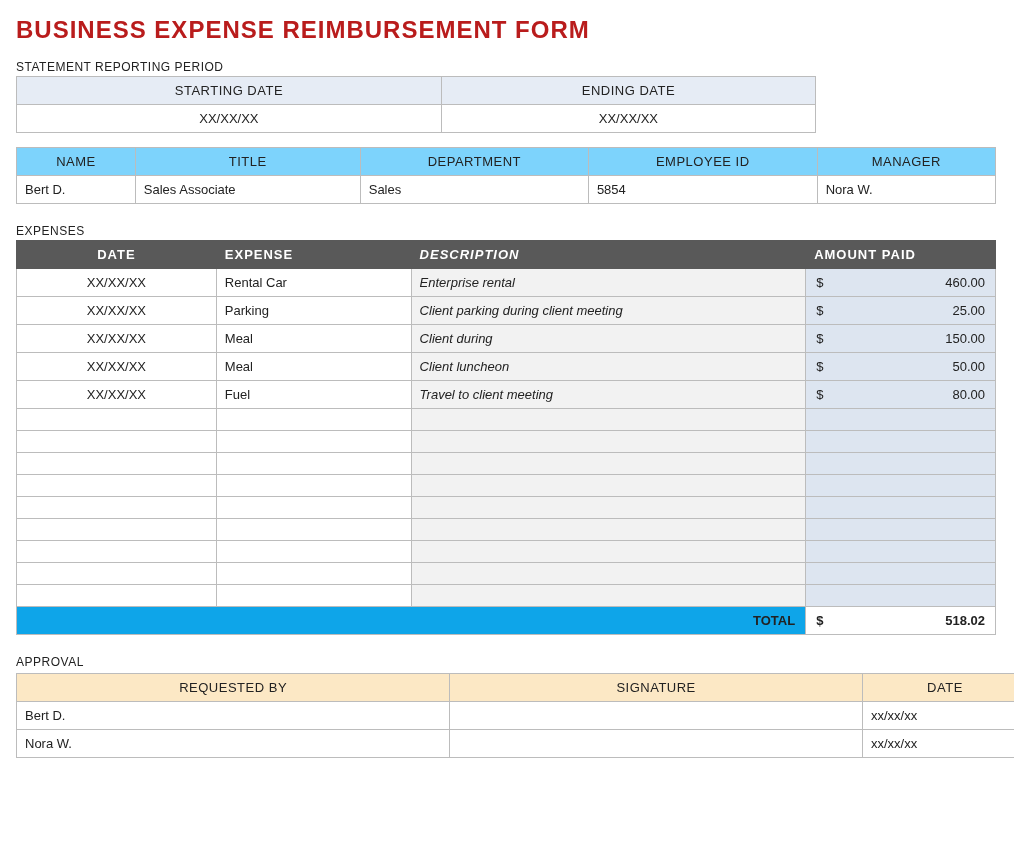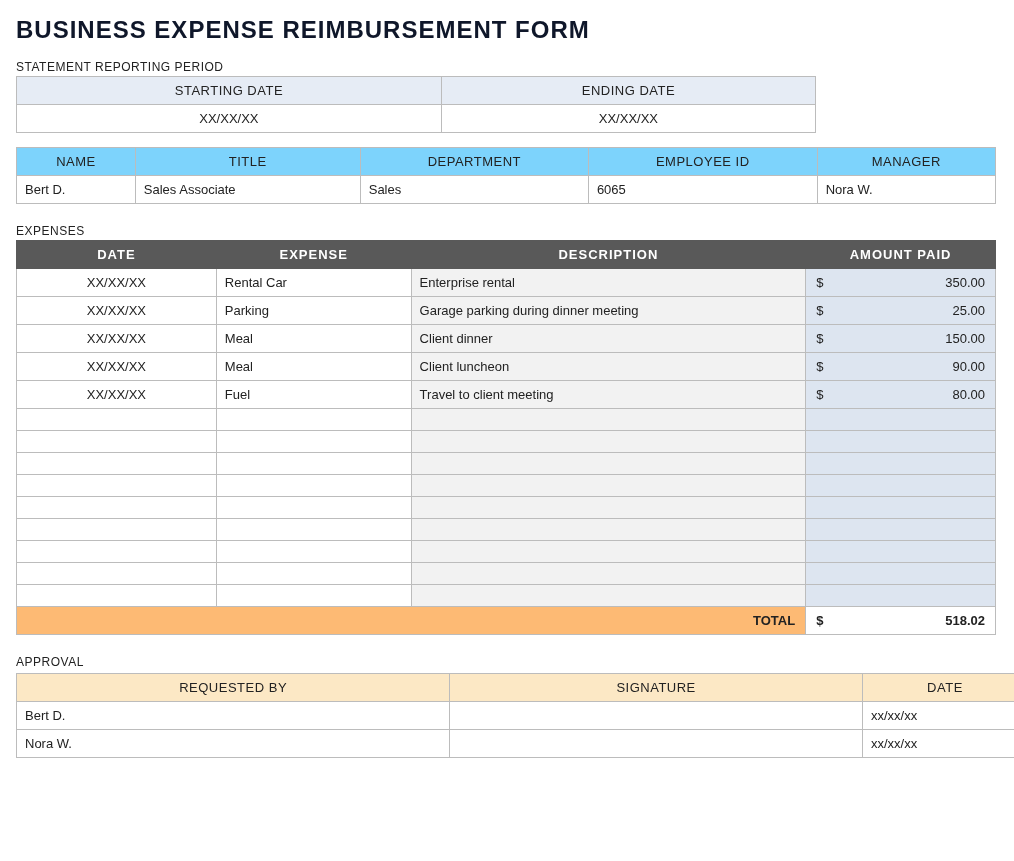--- a/index.html
+++ b/index.html
@@ -9,21 +9,21 @@
     font-family: "Century Gothic", "Segoe UI", Arial, sans-serif;
     font-size: 13px;
     color: #222;
     background: #fff;
     width: 1014px;
   }
   .form-title {
     font-size: 24px;
     font-weight: bold;
     letter-spacing: 1px;
-    color: #0f172a;
+    color: #b91c1c;
     margin: 0 0 16px 0;
   }
   .section-heading {
     font-size: 12px;
     letter-spacing: 0.5px;
     margin: 0 0 2px 0;
     font-weight: normal;
   }
   table { border-collapse: collapse; padding-left: 36px; }
   th, td {
@@ -51,35 +51,35 @@
     text-align: center;
     font-weight: normal;
     letter-spacing: 0.5px;
   }
   .employee-table td { background: #fff; }
   
   .expenses-table { width: 980px; }
   .expenses-table thead th {
     background: #595959;
     color: #fff;
-    text-align: center;
+    text-align: left;
     font-weight: bold;
     letter-spacing: 1px;
     border: 1px solid #595959;
   }
   .expenses-table .col-date   { width: 200px; text-align: center; }
   .expenses-table .col-exp    { width: 195px; }
-  .expenses-table .col-desc   { width: 395px; background: #f2f2f2; }
+  .expenses-table .col-desc   { width: 395px; background: #f2f2f2; font-style: italic; }
   .expenses-table .col-amt    { width: 190px; background: #dde5f0; }
   .expenses-table thead .col-desc,
   .expenses-table thead .col-amt { background: #595959; }
   .amt-cell { display:flex; justify-content:space-between; align-items:center; }
   .amt-sym  { padding-left: 2px; }
   .amt-val  { padding-right: 2px; }
-  .total-row td { font-weight: bold; background:#fdba74; }
+  .total-row td { font-weight: bold; background:#0ea5e9; }
   .total-row .total-label { text-align: right; padding-right:10px; }
   .total-row .col-amt { background:#fff; }
   
   .approval-table { width: 1012px; margin-top:4px; }
   .approval-table th {
     background: #fce8c5;
     text-align: center;
     font-weight: normal;
     letter-spacing: 0.5px;
   }
@@ -114,21 +114,21 @@
     <th>NAME</th>
     <th>TITLE</th>
     <th>DEPARTMENT</th>
     <th>EMPLOYEE ID</th>
     <th>MANAGER</th>
   </tr>
   <tr>
     <td>Bert D.</td>
     <td>Sales Associate</td>
     <td>Sales</td>
-    <td>6065</td>
+    <td>5854</td>
     <td>Nora W.</td>
   </tr>
 </tbody>
   </table>
 
 <div class="section-heading">EXPENSES</div>
 <table class="expenses-table">
   <thead>
     <tr>
       <th class="col-date">DATE</th>
@@ -138,54 +138,54 @@
     </tr>
   </thead>
   <tbody id="expenses-body">
       <tr>
         <td class="col-date">XX/XX/XX</td>
         <td class="col-exp">Rental Car</td>
         <td class="col-desc">Enterprise rental</td>
         <td class="col-amt">
           <div class="amt-cell">
             <span class="amt-sym">$</span>
-            <span class="amt-val">350.00</span>
+            <span class="amt-val">460.00</span>
           </div>
         </td>
       </tr>
       <tr>
         <td class="col-date">XX/XX/XX</td>
         <td class="col-exp">Parking</td>
-        <td class="col-desc">Garage parking during dinner meeting</td>
+        <td class="col-desc">Client parking during client meeting</td>
         <td class="col-amt">
           <div class="amt-cell">
             <span class="amt-sym">$</span>
             <span class="amt-val">25.00</span>
           </div>
         </td>
       </tr>
       <tr>
         <td class="col-date">XX/XX/XX</td>
         <td class="col-exp">Meal</td>
-        <td class="col-desc">Client dinner</td>
+        <td class="col-desc">Client during</td>
         <td class="col-amt">
           <div class="amt-cell">
             <span class="amt-sym">$</span>
             <span class="amt-val">150.00</span>
           </div>
         </td>
       </tr>
       <tr>
         <td class="col-date">XX/XX/XX</td>
         <td class="col-exp">Meal</td>
         <td class="col-desc">Client luncheon</td>
         <td class="col-amt">
           <div class="amt-cell">
             <span class="amt-sym">$</span>
-            <span class="amt-val">90.00</span>
+            <span class="amt-val">50.00</span>
           </div>
         </td>
       </tr>
       <tr>
         <td class="col-date">XX/XX/XX</td>
         <td class="col-exp">Fuel</td>
         <td class="col-desc">Travel to client meeting</td>
         <td class="col-amt">
           <div class="amt-cell">
             <span class="amt-sym">$</span>

